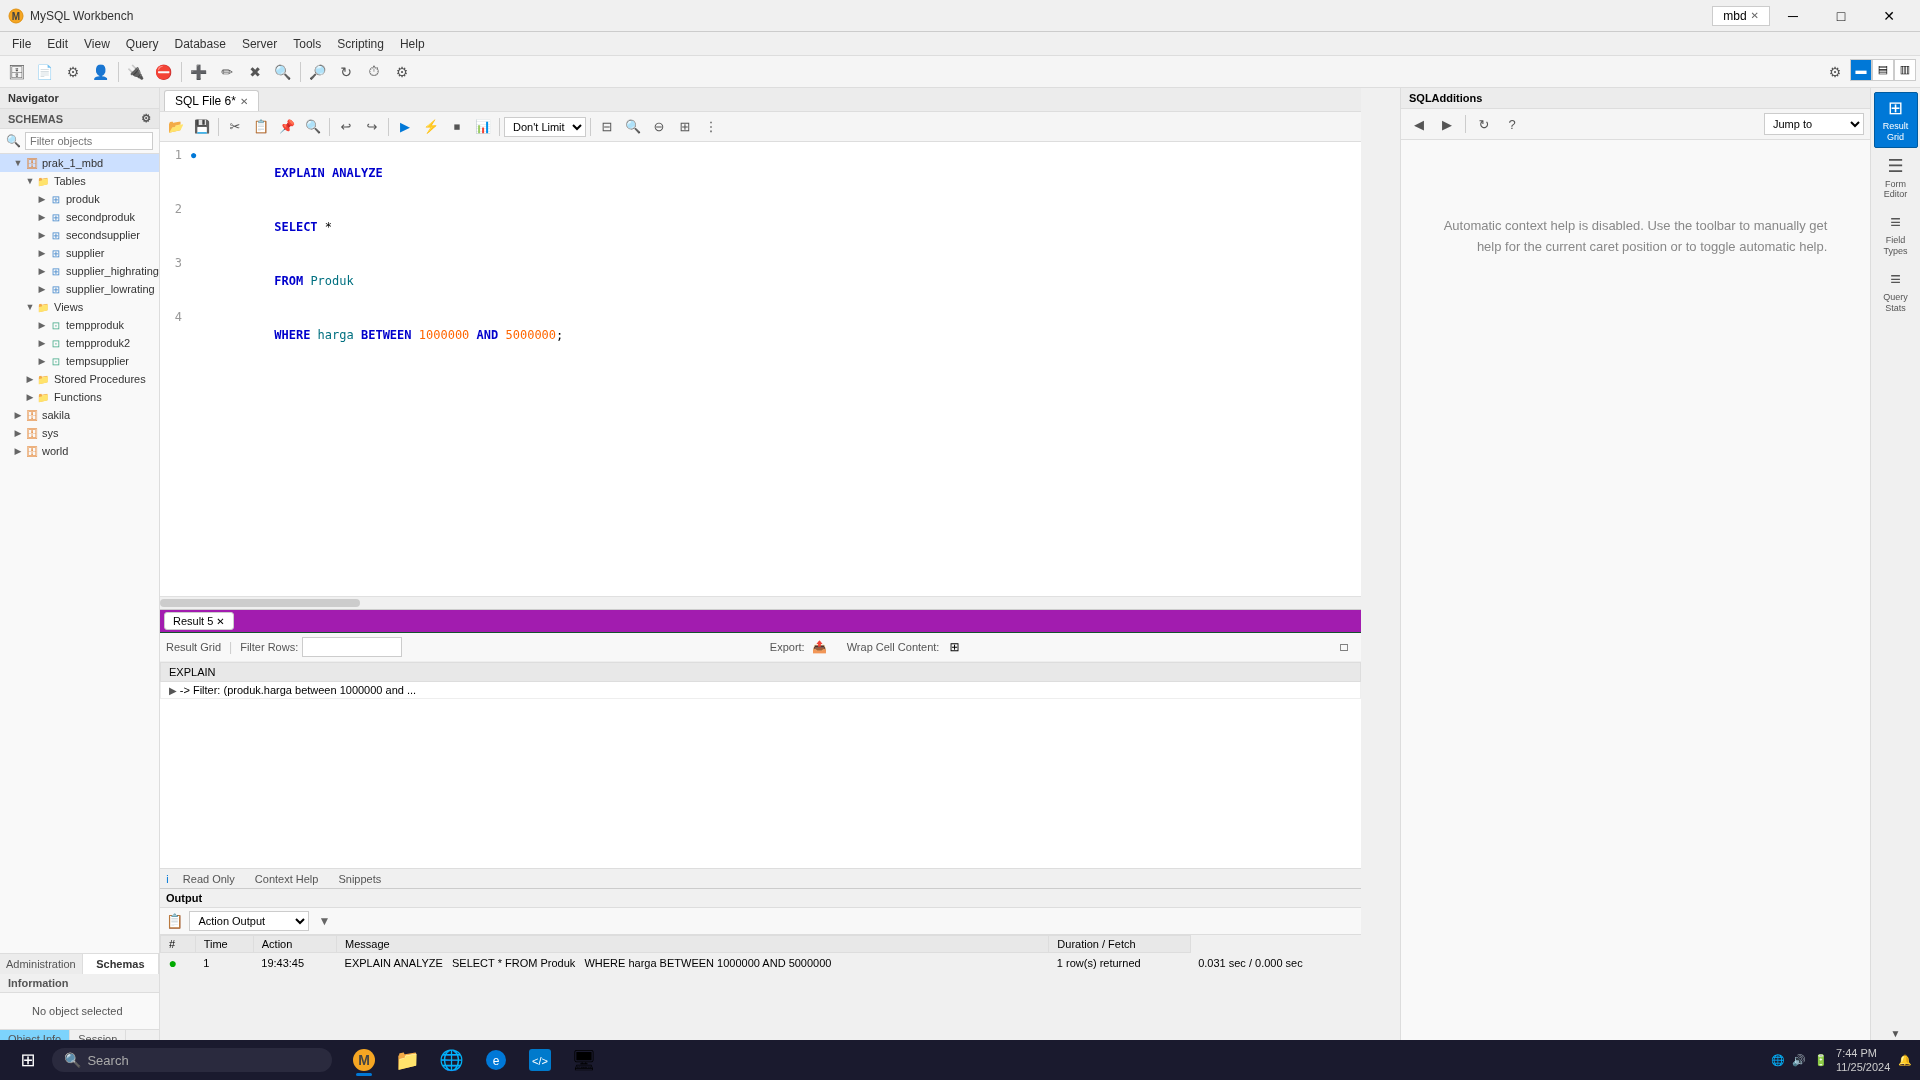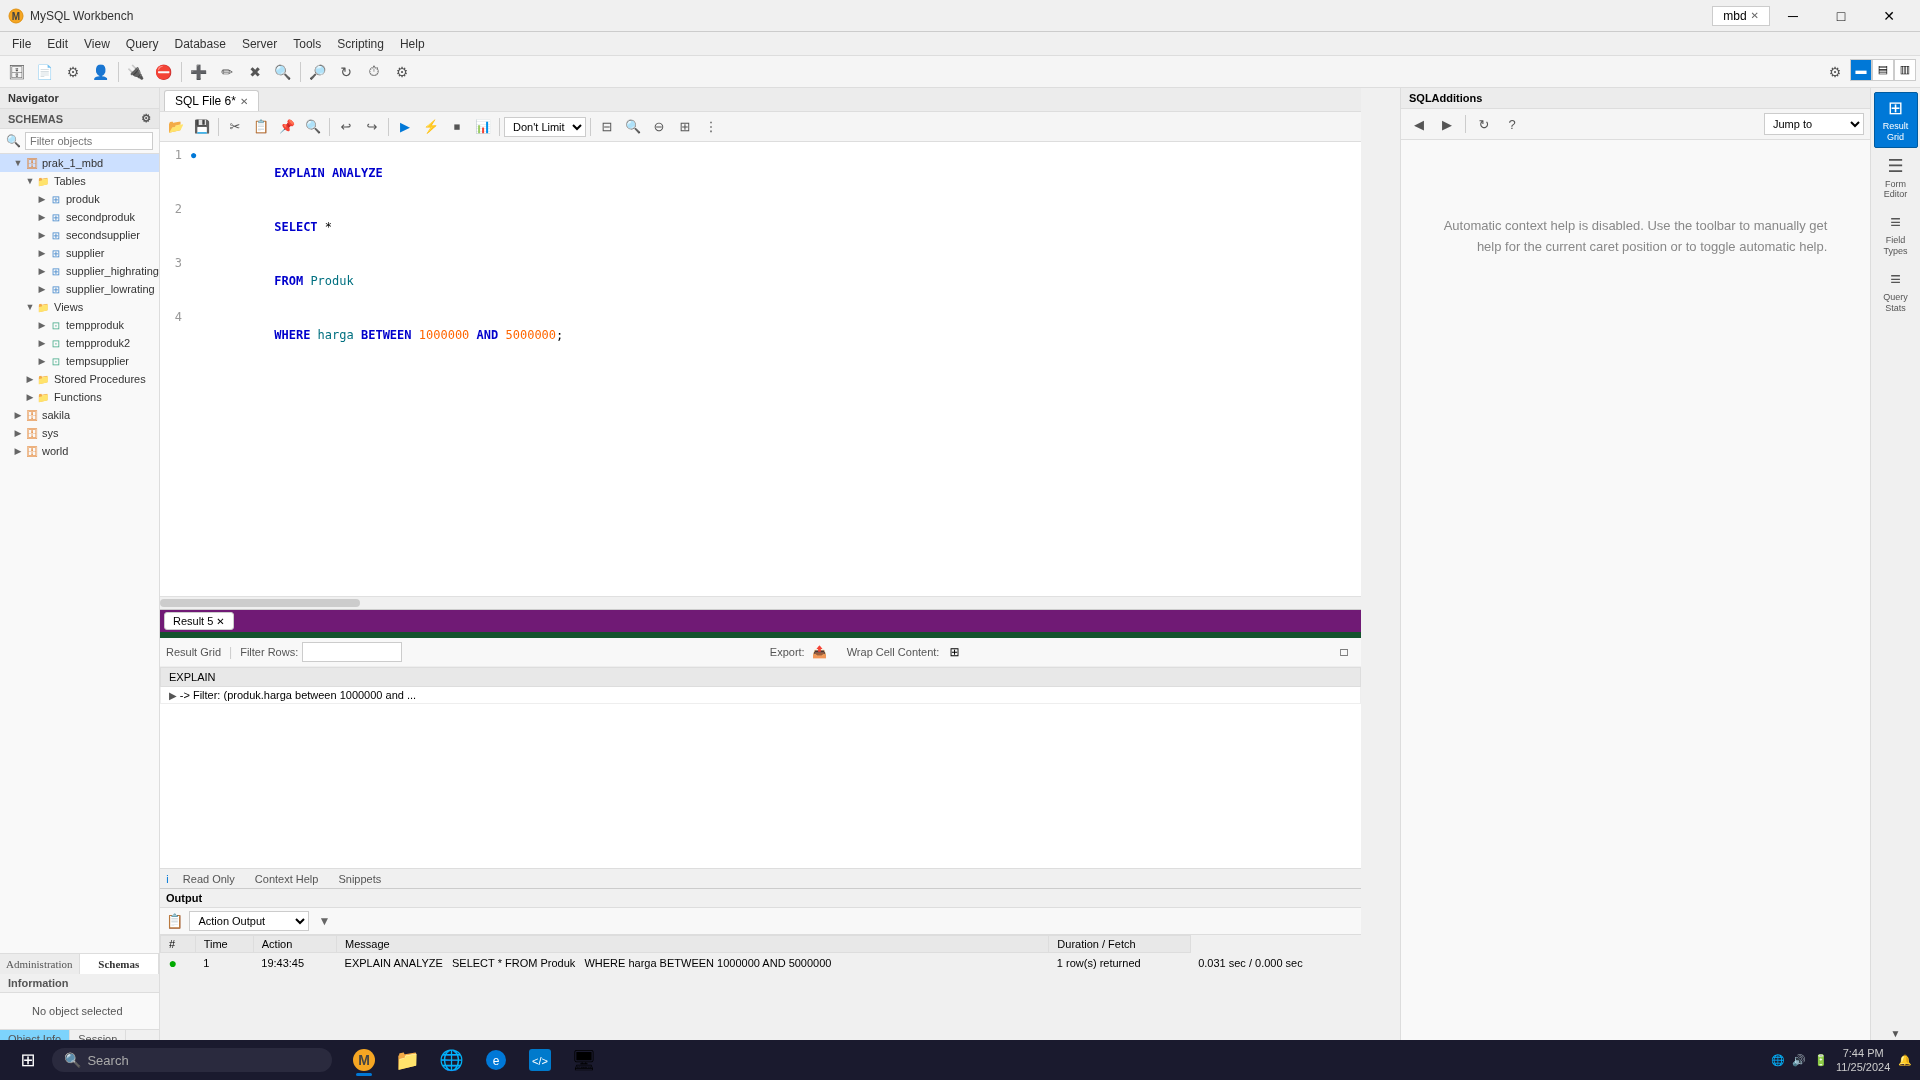--- a/index.html
+++ b/index.html
@@ -117,21 +117,20 @@
     .tree-icon { width: 16px; height: 16px; margin-right: 2px; flex-shrink: 0; display: flex; align-items: center; justify-content: center; font-size: 10px; }
     .tree-label { font-size: 11px; }
 
     
     .nav-bottom {
       border-top: 1px solid #ddd;
     }
     .nav-tabs {
       display: flex;
       background: #ececec;
-      font-family: Liberation Serif, serif;
     }
     .nav-tab {
       flex: 1;
       padding: 4px 6px;
       font-size: 11px;
       text-align: center;
       cursor: pointer;
       border-right: 1px solid #ddd;
       color: #555;
     }
@@ -255,22 +254,22 @@
       height: 280px;
       display: flex;
       flex-direction: column;
       border-top: 2px solid #ccc;
       background: white;
       flex-shrink: 0;
     }
     .result-tabs-bar {
       display: flex;
       align-items: center;
-      background: #701a75;
-      border-bottom: 6px solid #14532d;
+      background: #a21caf;
+      border-bottom: 1px solid #14532d;
       padding: 2px 4px;
       gap: 4px;
     }
     .result-tab {
       display: flex;
       align-items: center;
       gap: 3px;
       padding: 2px 8px;
       font-size: 11px;
       cursor: pointer;
@@ -534,21 +533,21 @@
       border-radius: 2px;
     }
     .taskbar-right {
       margin-left: auto;
       display: flex;
       align-items: center;
       gap: 8px;
       color: #ccc;
       font-size: 11px;
     }
-    .taskbar-time { text-align: center; }
+    .taskbar-time { text-align: left; }
     .taskbar-time div { line-height: 1.3; }
 
     
     ::-webkit-scrollbar { width: 8px; height: 8px; }
     ::-webkit-scrollbar-track { background: #f0f0f0; }
     ::-webkit-scrollbar-thumb { background: #ccc; border-radius: 4px; }
   </style>
 </head>
 <body>
 

